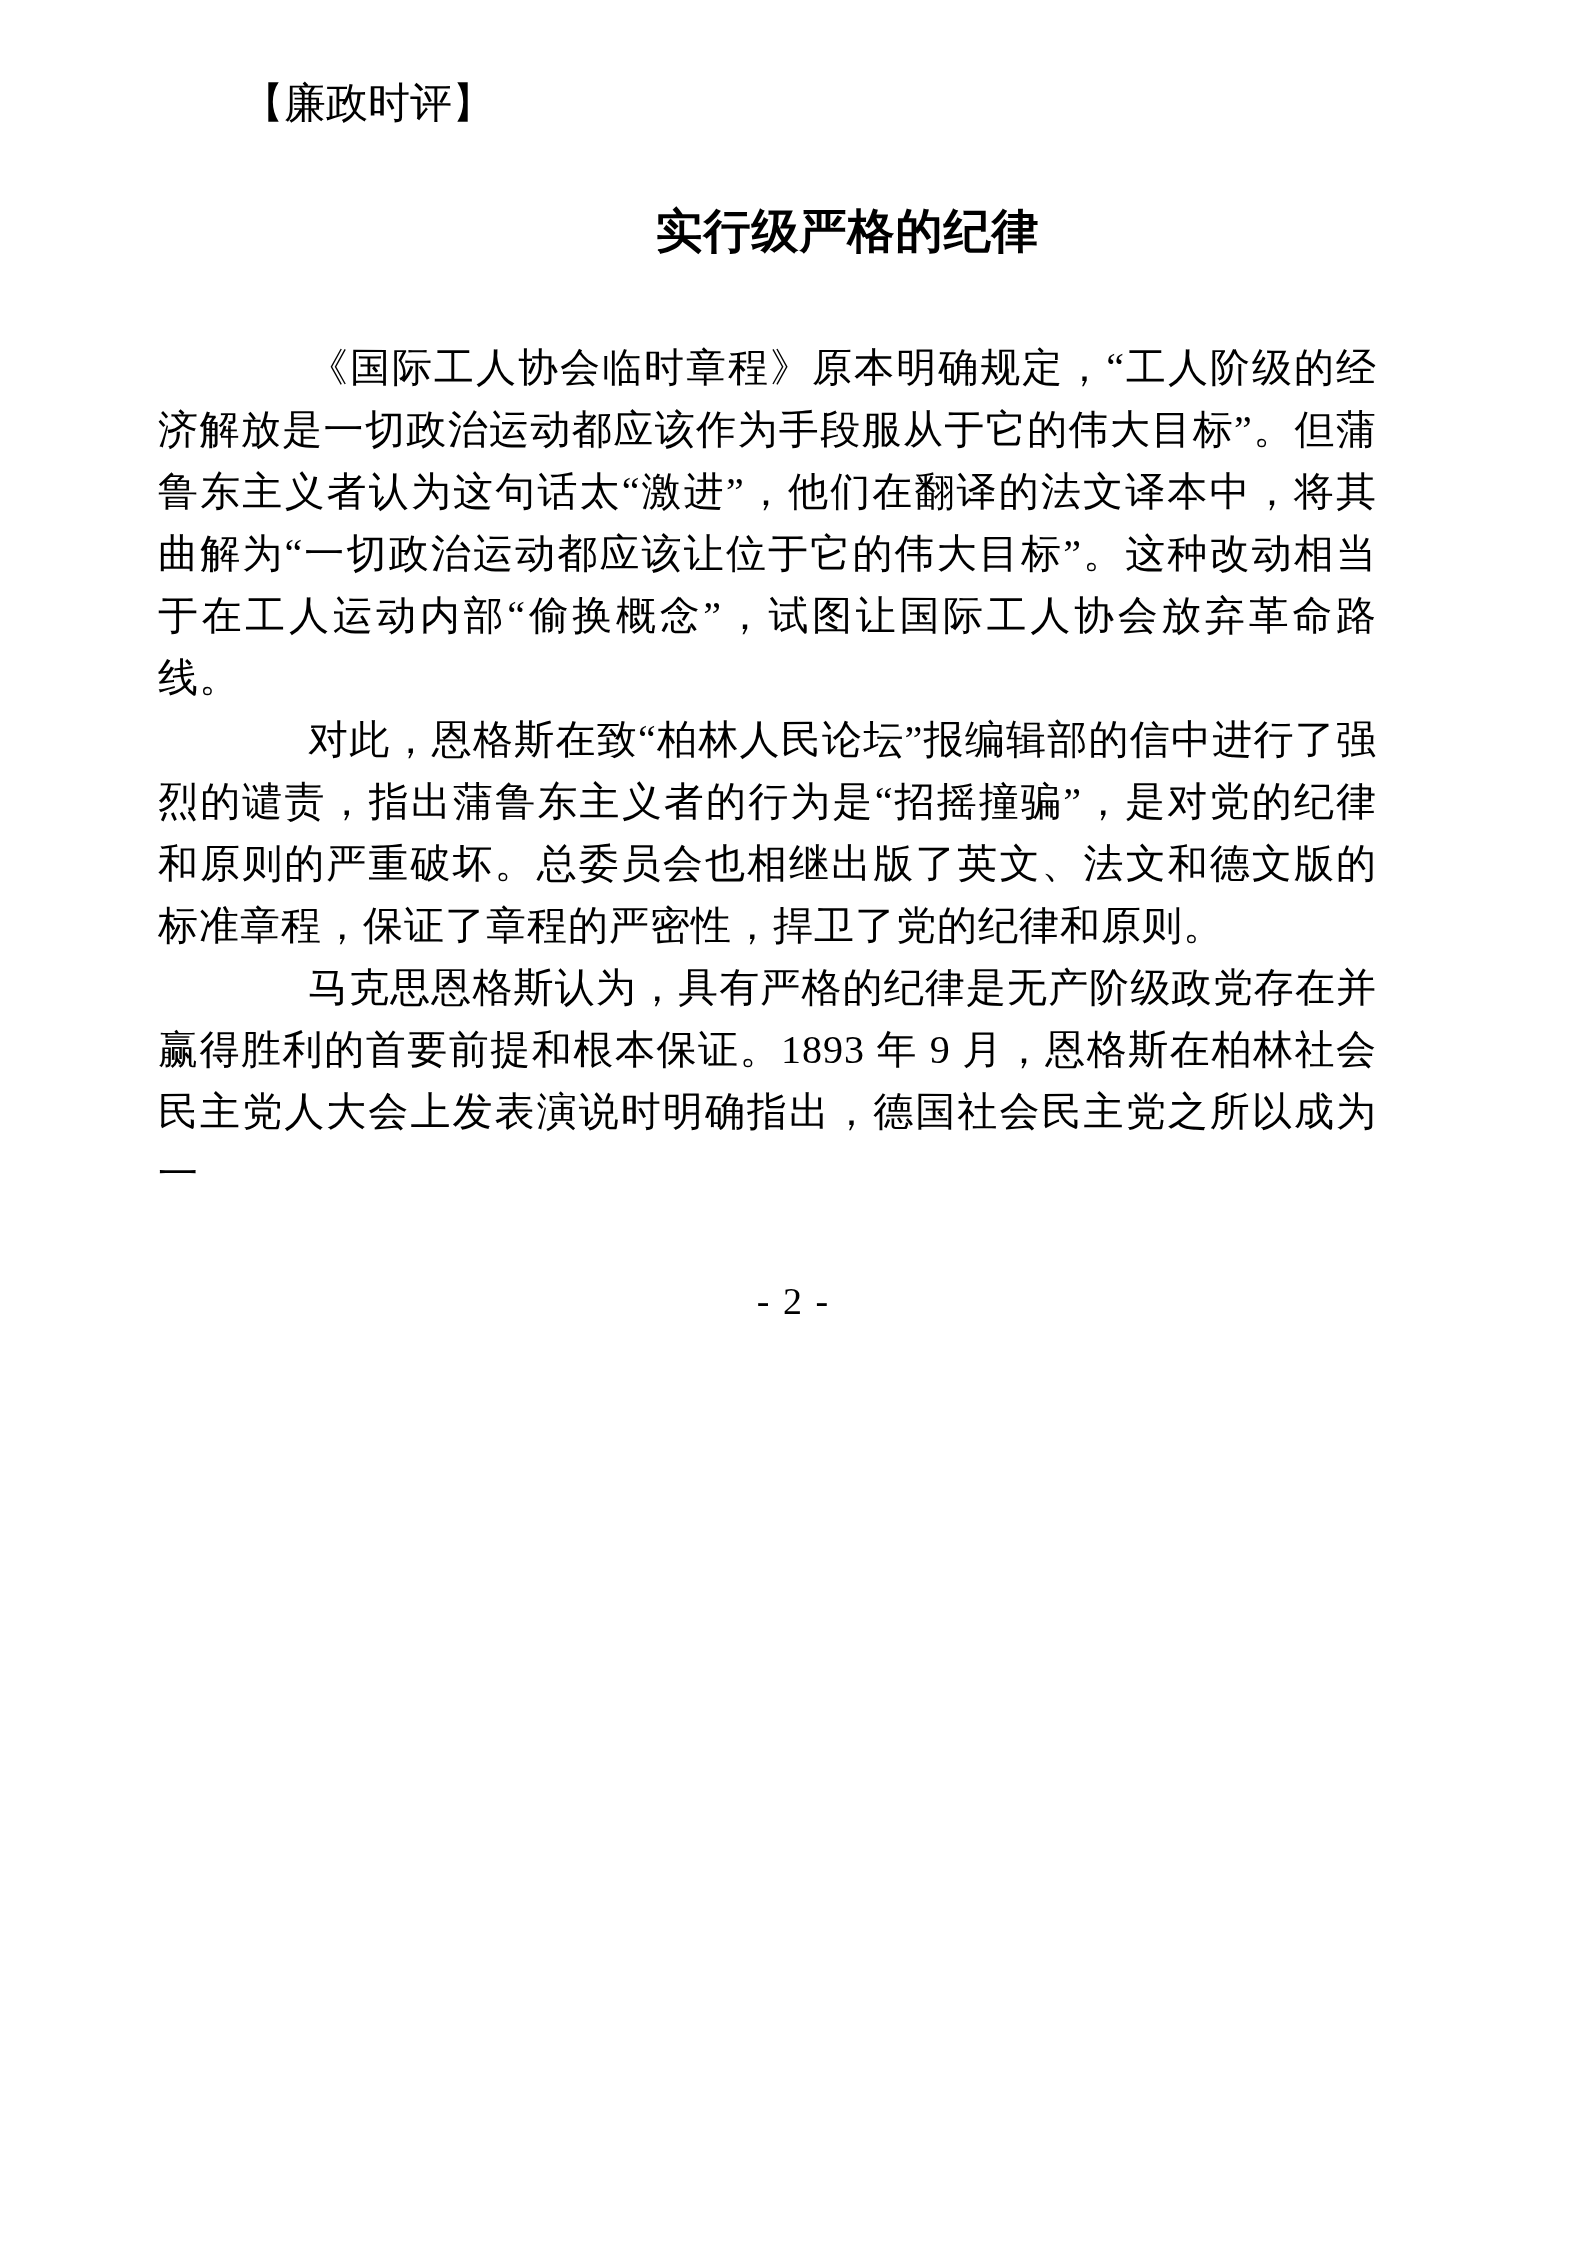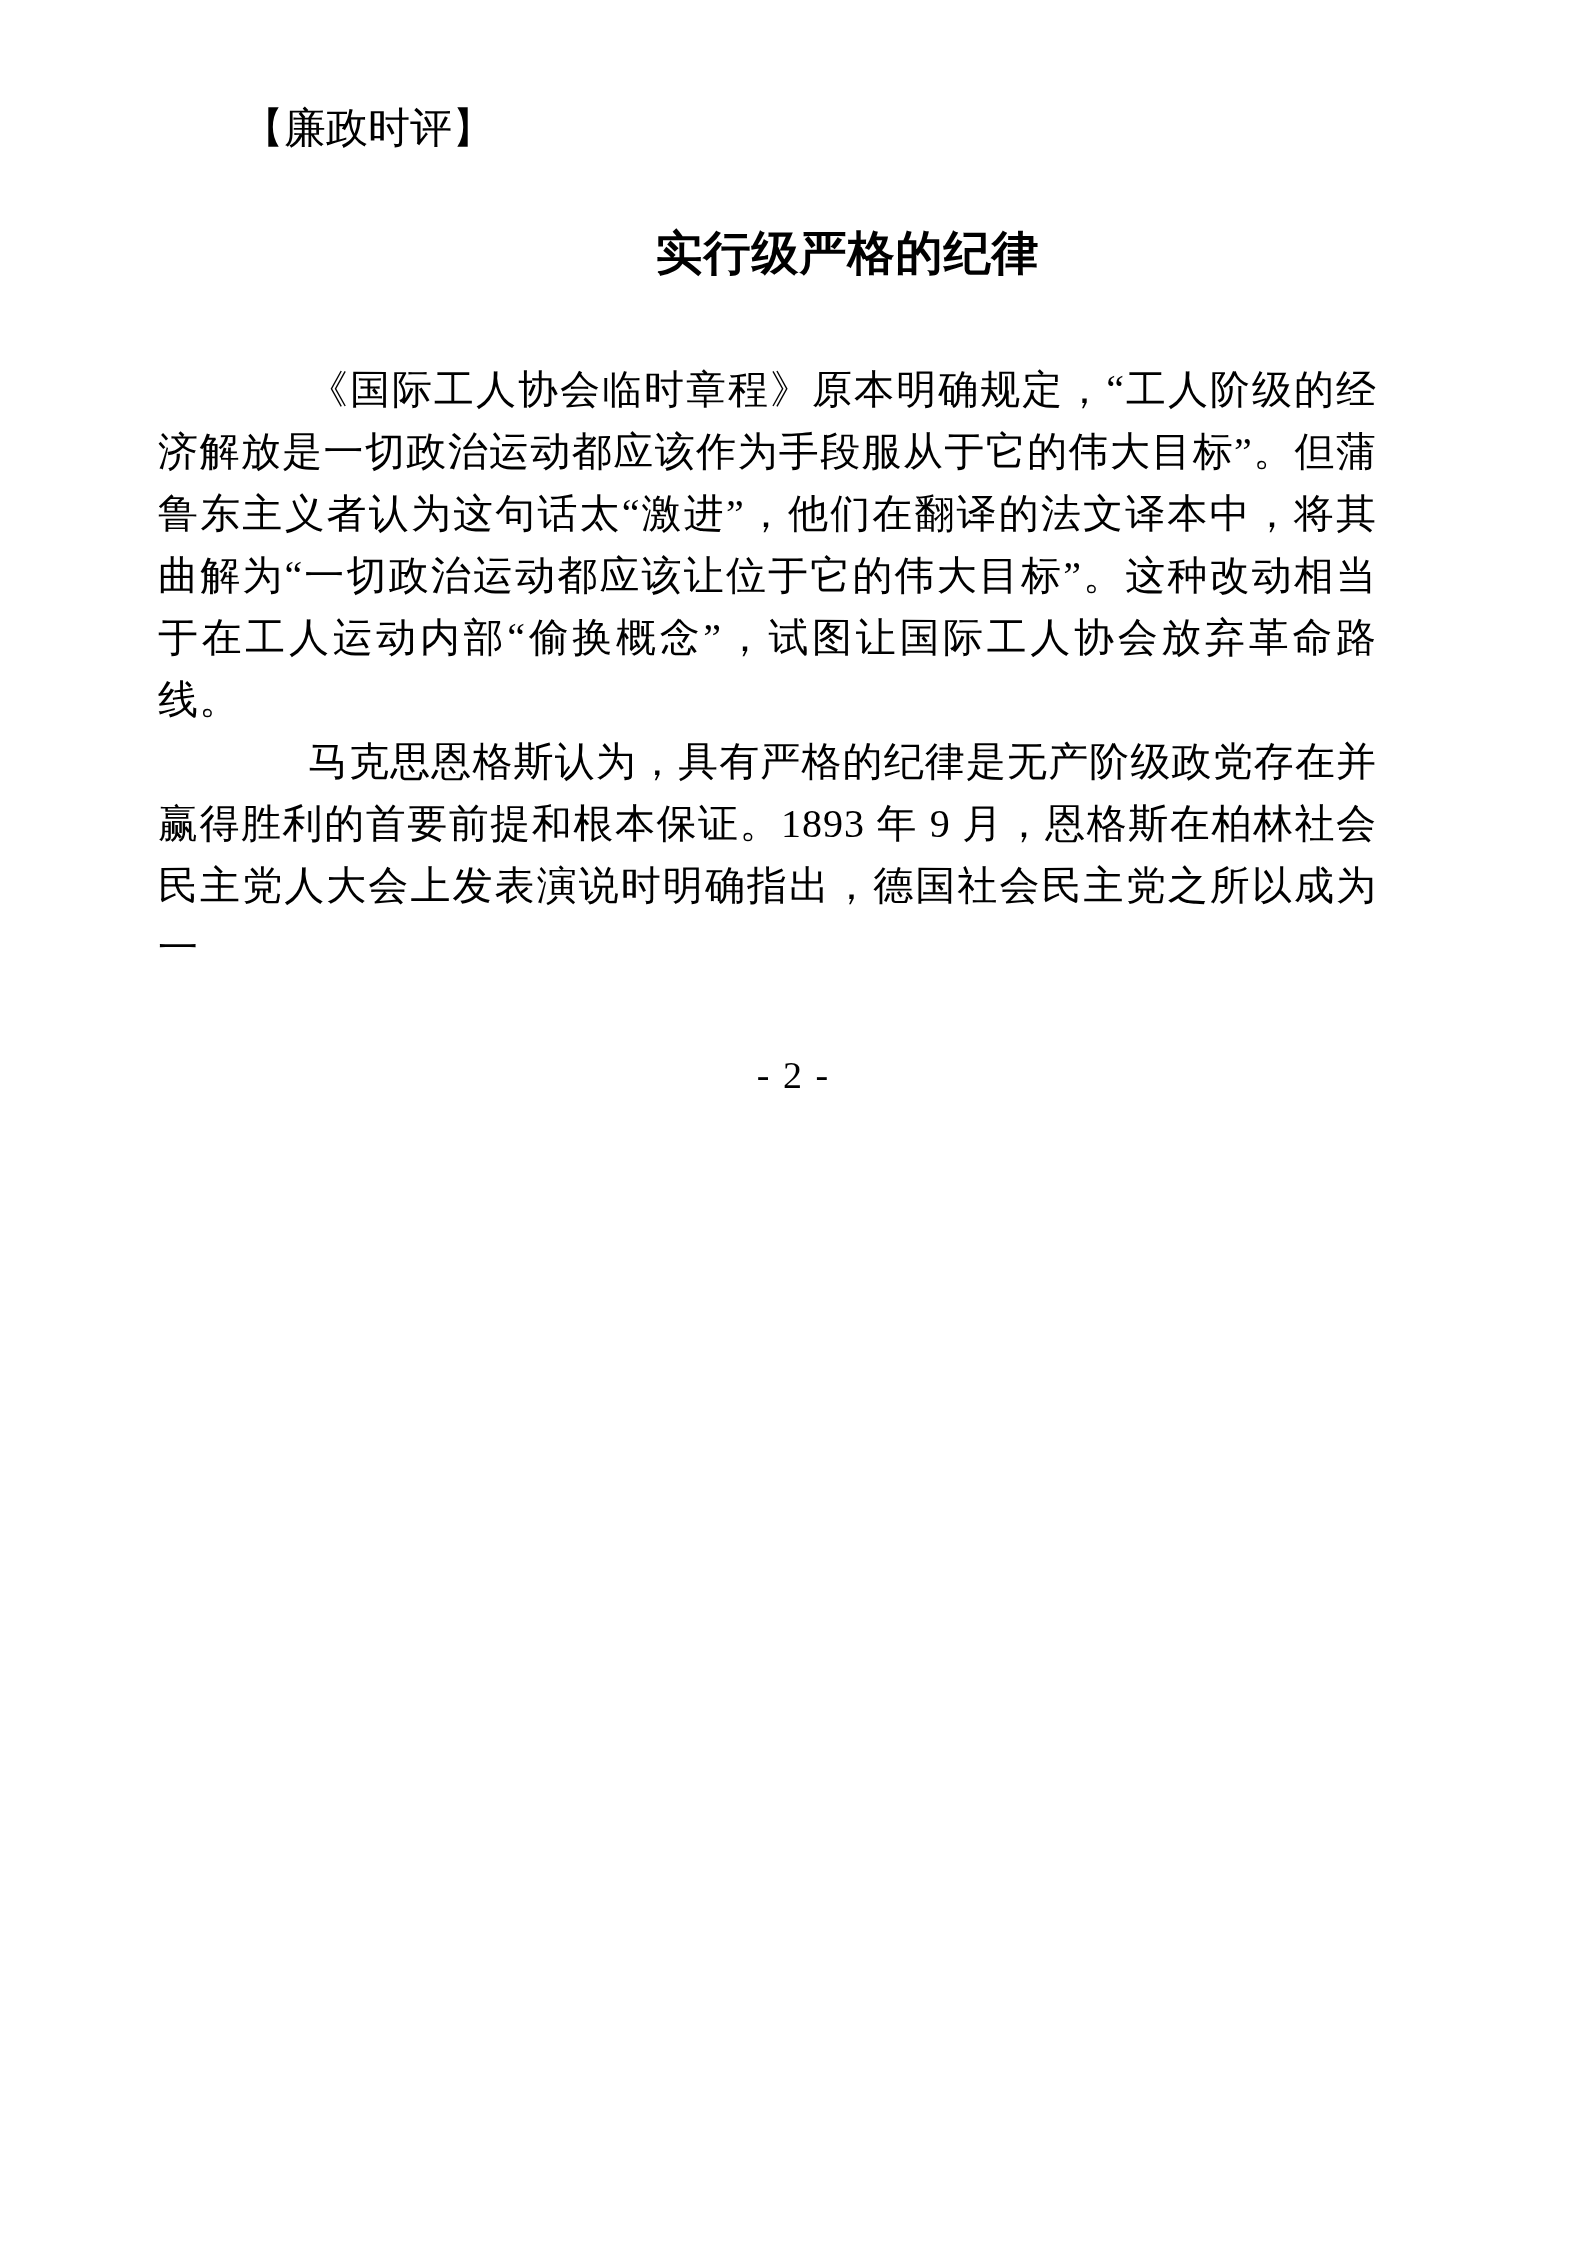--- a/index.html
+++ b/index.html
@@ -16,25 +16,26 @@
     overflow: hidden;
   }
   .page {
     box-sizing: border-box;
     width: 1587px;
     height: 2245px;
     padding: 0 210px 0 158px;
     background: #ffffff;
   }
   .section-label {
-    margin-top: 104px;
+    margin-top: 82px;
     font-size: 42px;
     line-height: 48px;
     text-indent: 84px;
     white-space: nowrap;
+    font-family: Liberation Mono, monospace;
   }
   .doc-title {
     margin: 72px 0 0 0;
     padding-left: 160px;
     font-size: 47px;
     line-height: 58px;
     font-weight: 700;
     text-align: center;
     letter-spacing: 1px;
   }
@@ -61,18 +62,19 @@
 <body>
 
 <div class="page">
 
   <div class="section-label">【廉政时评】</div>
 
   <h1 class="doc-title">实行级严格的纪律</h1>
 
   <div class="doc-body">
     <p>《国际工人协会临时章程》原本明确规定，“工人阶级的经济解放是一切政治运动都应该作为手段服从于它的伟大目标”。但蒲鲁东主义者认为这句话太“激进”，他们在翻译的法文译本中，将其曲解为“一切政治运动都应该让位于它的伟大目标”。这种改动相当于在工人运动内部“偷换概念”，试图让国际工人协会放弃革命路线。</p>
+    <p>对此，恩格斯在致“柏林人民论坛”报编辑部的信中进行了强烈的谴责，指出蒲鲁东主义者的行为是“招摇撞骗”，是对党的纪律和原则的严重破坏。总委员会也相继出版了英文、法文和德文版的标准章程，保证了章程的严密性，捍卫了党的纪律和原则。</p>
     <p>马克思恩格斯认为，具有严格的纪律是无产阶级政党存在并赢得胜利的首要前提和根本保证。1893 年 9 月，恩格斯在柏林社会民主党人大会上发表演说时明确指出，德国社会民主党之所以成为一</p>
   </div>
 
   <div class="page-number">- 2 -</div>
 
 </div>
 
 </body></html>

